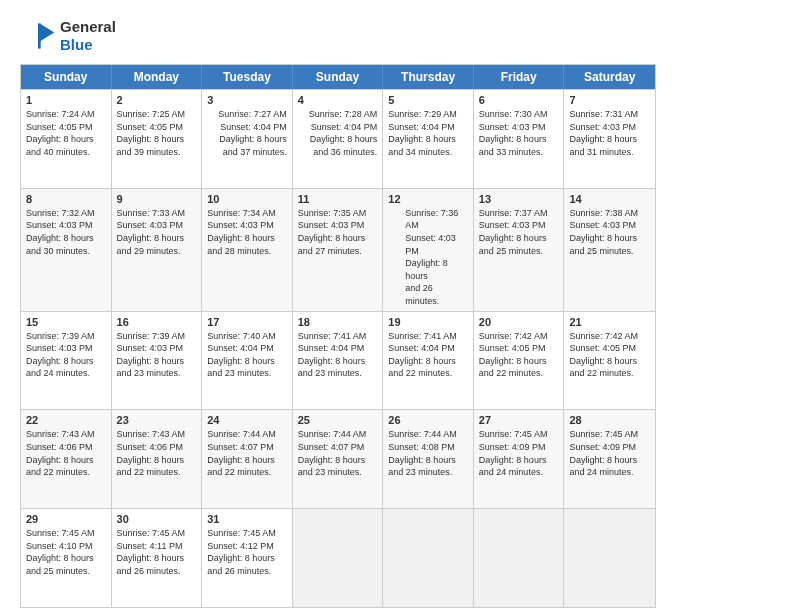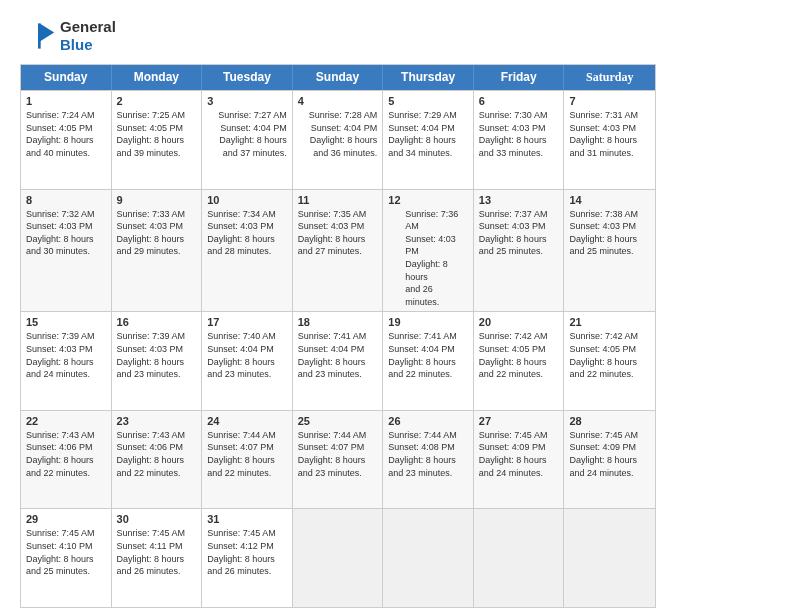--- a/index.html
+++ b/index.html
@@ -65,21 +65,21 @@
       background: #3a7abf;
     }
     .cal-header-cell {
       color: #fff;
       font-size: 12px;
       font-weight: bold;
       padding: 5px 6px;
       text-align: center;
       border-right: 1px solid #5090cc;
     }
-    .cal-header-cell:last-child { border-right: none; font-family: Liberation Serif, serif; }
+    .cal-header-cell:last-child { border-right: none; }
     .cal-body {
       flex: 1;
       display: flex;
       flex-direction: column;
     }
     .cal-row {
       display: grid;
       grid-template-columns: repeat(7, 1fr);
       flex: 1;
       border-top: 1px solid #ccc;

